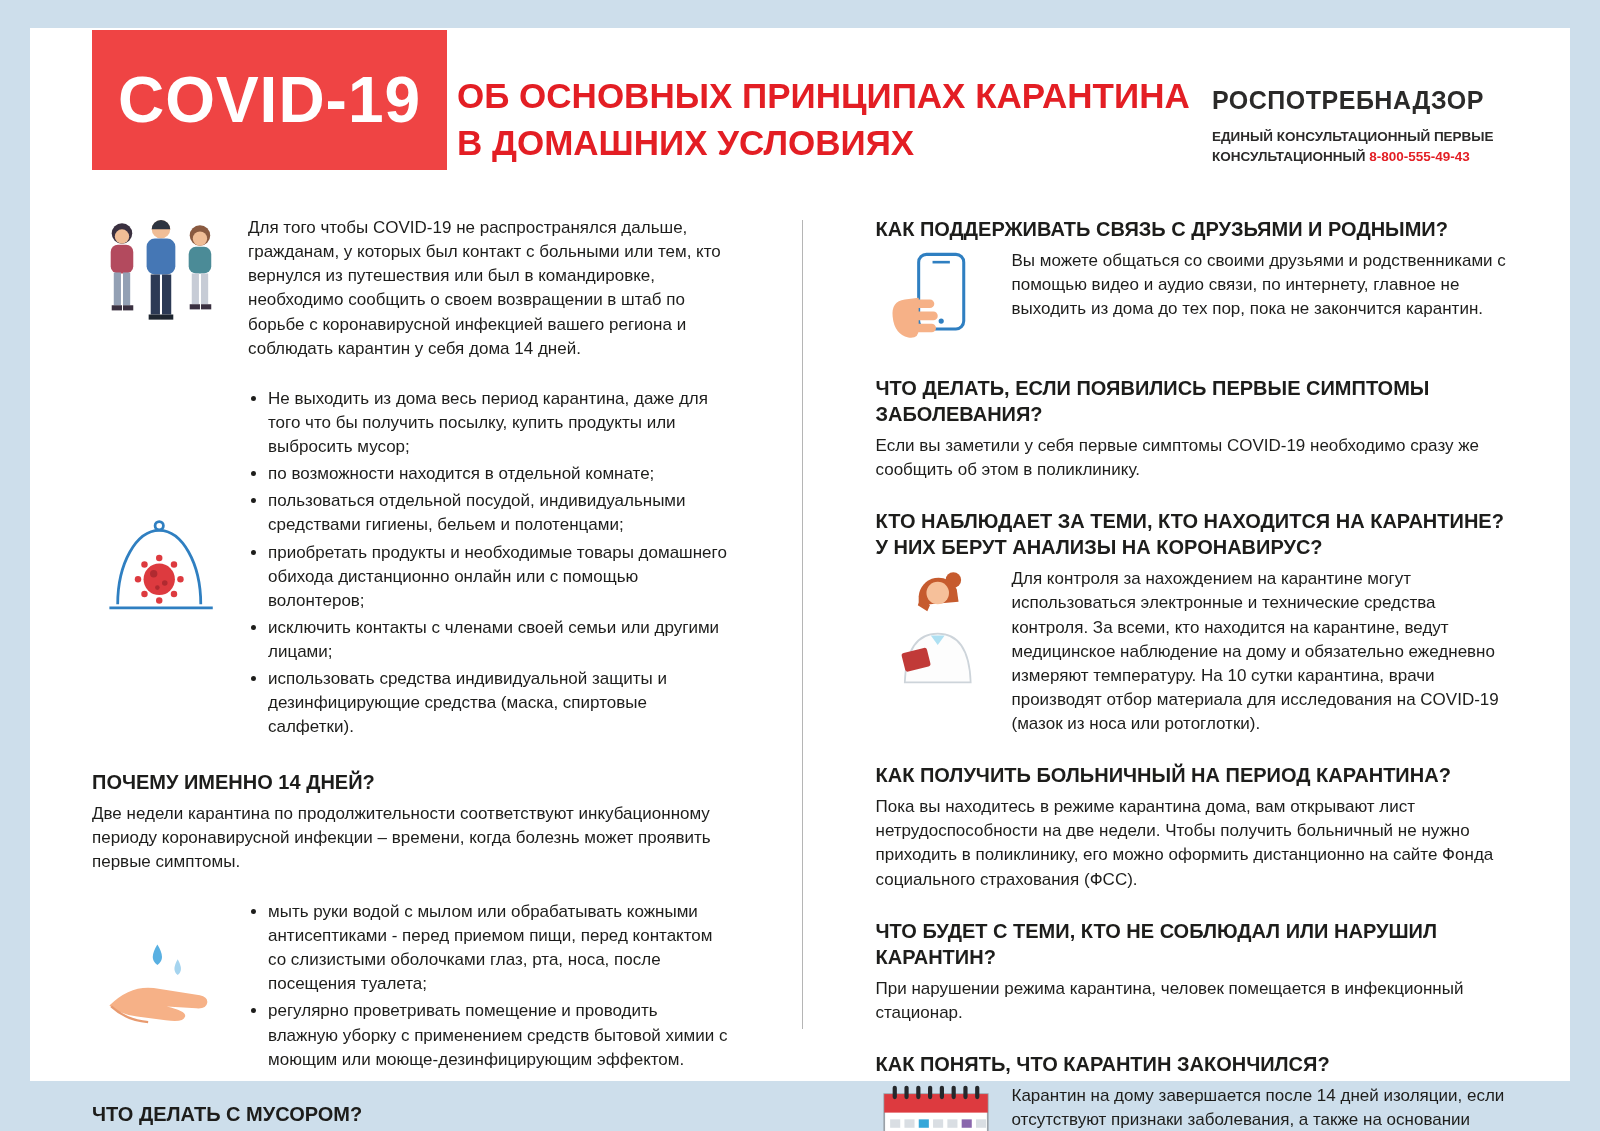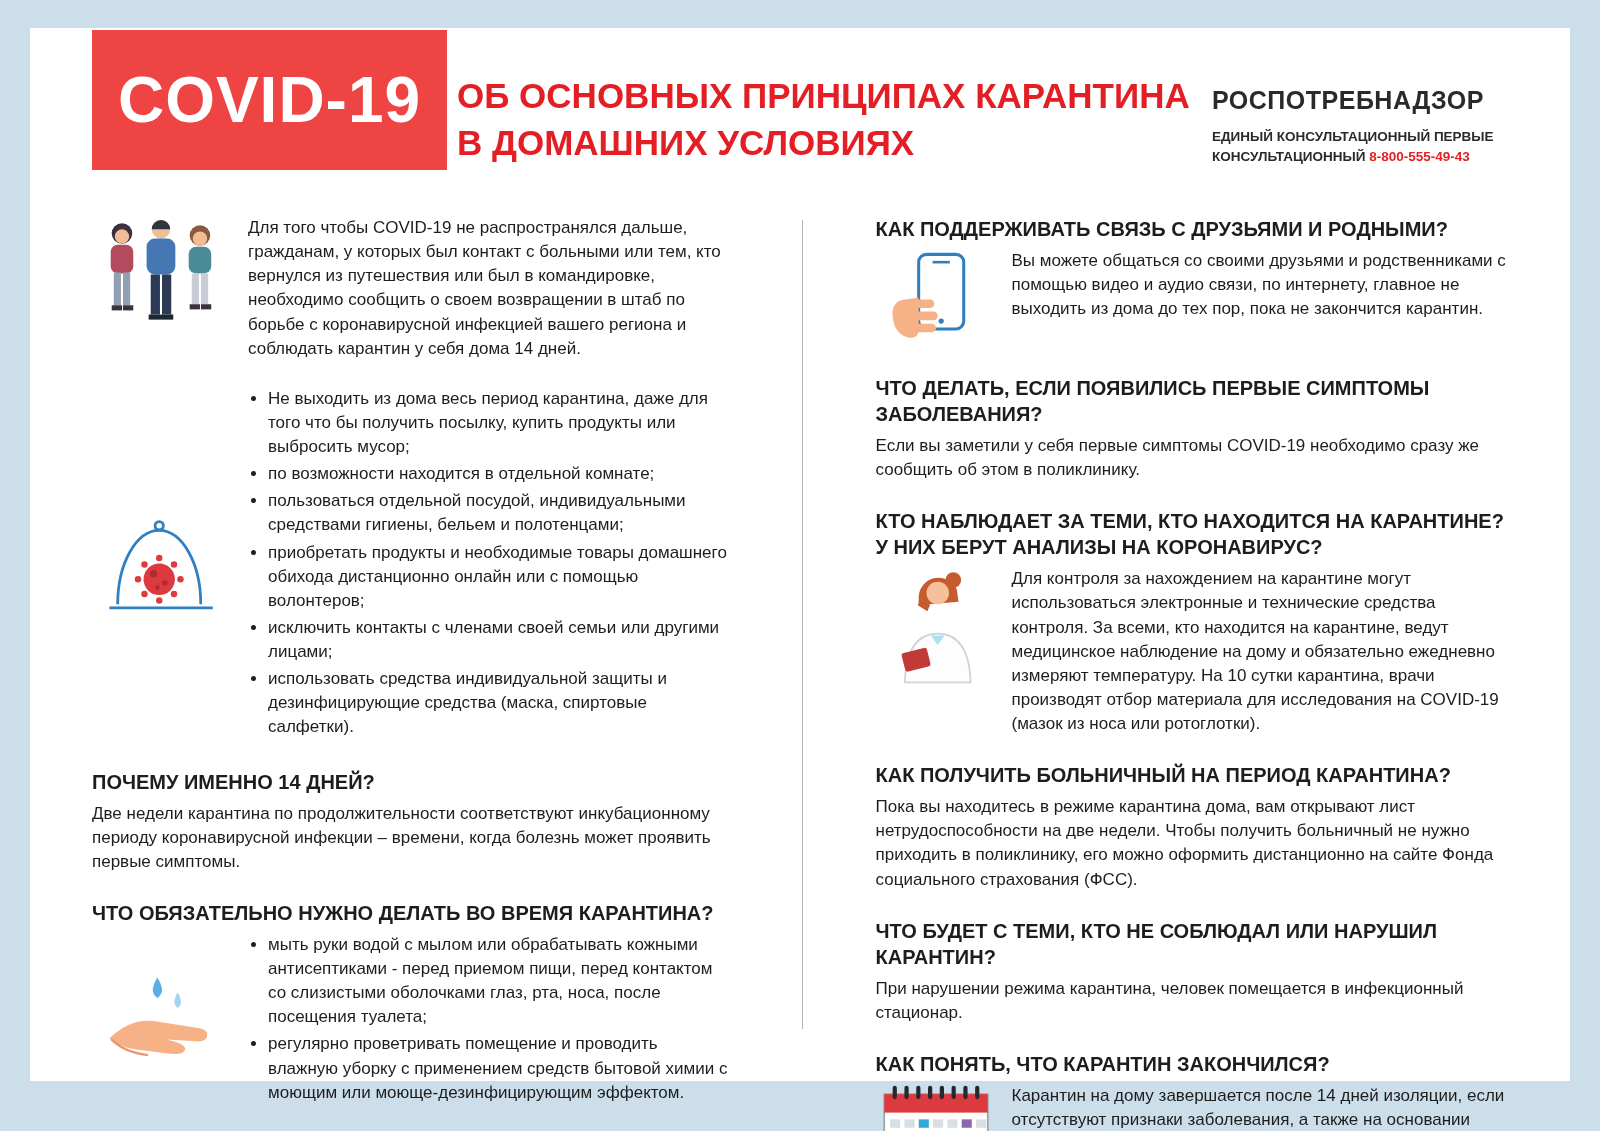--- a/index.html
+++ b/index.html
@@ -129,21 +129,20 @@
             </ul>
           </div>
         </div>
 
         <div class="section">
           <div class="heading">ПОЧЕМУ ИМЕННО 14 ДНЕЙ?</div>
           <p class="text">Две недели карантина по продолжительности соответствуют инкубационному периоду коронавирусной инфекции – времени, когда болезнь может проявить первые симптомы.</p>
         </div>
 
         <div class="section">
-          <div class="heading">ЧТО ОБЯЗАТЕЛЬНО НУЖНО ДЕЛАТЬ ВО ВРЕМЯ КАРАНТИНА?</div>
           <div class="with-icon centered">
             <div class="icon-col">
               <svg viewBox="0 0 130 105" width="120" height="97" aria-hidden="true">
                 <path d="M60,6 q-10,16 0,22 q10,-6 0,-22" fill="#59b0e2"></path>
                 <path d="M82,22 q-7,12 0,17 q7,-5 0,-17" fill="#a5d4ef"></path>
                 <path d="M8,72 Q30,50 56,53 L106,61 Q115,63 114,69 Q113,76 102,75 L70,73 Q92,78 90,84 Q88,91 69,88 L38,84 Q17,81 8,72 Z" fill="#f6b187"></path>
                 <path d="M10,73 Q26,88 50,90" fill="none" stroke="#e89a6f" stroke-width="2.5"></path>
               </svg>
             </div>
             <ul class="bullets body-col">

